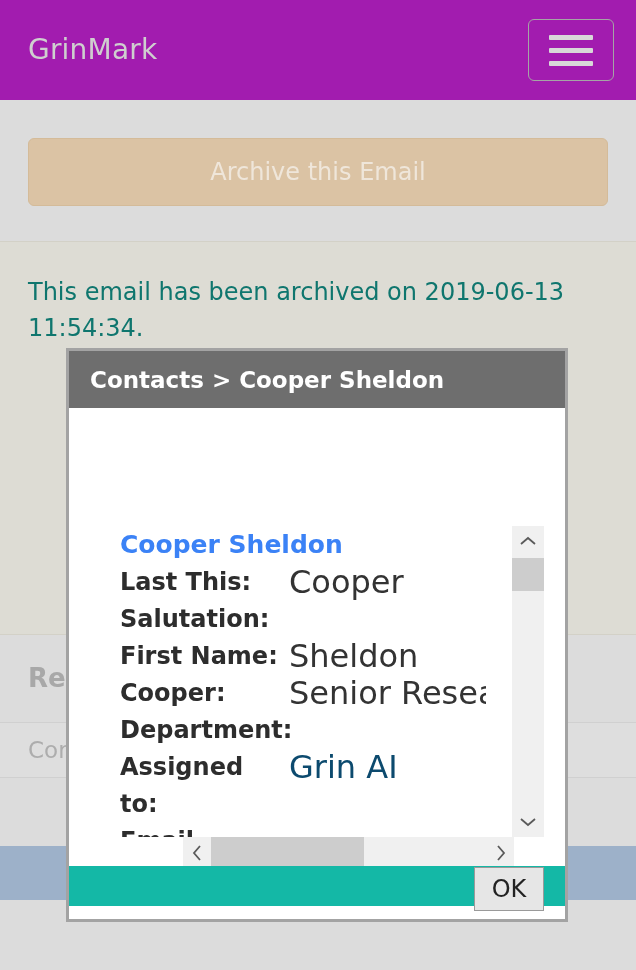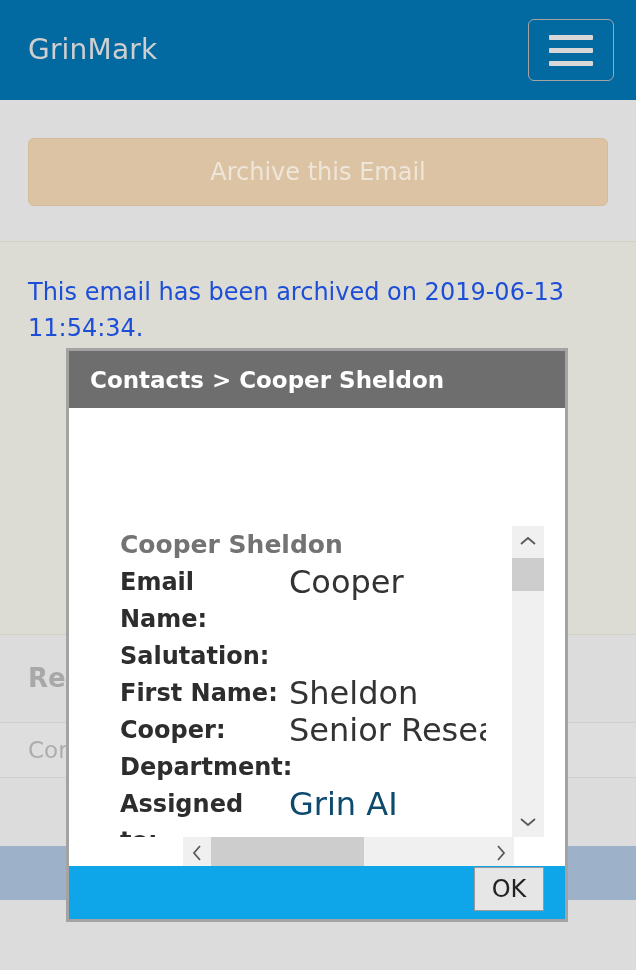--- a/index.html
+++ b/index.html
@@ -22,21 +22,21 @@
     inset: 0;
     background: #dcdcdc;
   }
 
   
   #navbar {
     position: absolute;
     left: 0; top: 0;
     width: 636px;
     height: 100px;
-    background: #0369a1;
+    background: #a21caf;
     box-sizing: border-box;
   }
   #brand {
     position: absolute;
     left: 28px;
     top: 31px;
     font-size: 28px;
     color: #cfcfcf;
     letter-spacing: 0.2px;
     line-height: 38px;
@@ -109,21 +109,21 @@
     height: 100%;
     background: #dddcd4;
   }
   #notice-text {
     position: absolute;
     left: 28px;
     top: 32px;
     width: 560px;
     font-size: 24px;
     line-height: 36px;
-    color: #1d4ed8;
+    color: #0f766e;
   }
   #view-link {
     position: absolute;
     left: 28px;
     top: 390px;
     font-size: 22px;
     color: #a9bdd4;
     white-space: nowrap;
   }
   #reply-heading {
@@ -261,21 +261,21 @@
   }
   #fields {
     position: absolute;
     left: 51px;
     top: 118px;
     width: 430px;
   }
   #contact-name {
     font-size: 25px;
     font-weight: bold;
-    color: #737373;
+    color: #3b82f6;
     line-height: 37px;
     white-space: nowrap;
     margin-bottom: 1px;
   }
   .field-row {
     display: flex;
     align-items: flex-start;
     line-height: 37px;
   }
   .field-label {
@@ -364,22 +364,22 @@
     position: absolute;
     left: 28px;
     top: 0;
     width: 153px;
     height: 31px;
     background: #cdcdcd;
   }
 
   #modal-footer {
     position: relative;
-    height: 53px;
-    background: #0ea5e9;
+    height: 40px;
+    background: #14b8a6;
   }
   #ok-button {
     position: absolute;
     right: 21px;
     top: 1px;
     width: 70px;
     height: 44px;
     background: #e6e6e6;
     border: 1px solid #9a9a9a;
     box-sizing: border-box;
@@ -437,21 +437,21 @@
 
   <div id="modal-title">Contacts &gt; Cooper Sheldon</div>
 
   <div id="modal-body">
 
     <div id="fields-viewport">
       <div id="fields">
         <div id="contact-name">Cooper Sheldon</div>
 
         <div class="field-row">
-          <span class="field-label">Email Name:</span>
+          <span class="field-label">Last This:</span>
           <span class="field-value">Cooper</span>
         </div>
 
         <div class="field-row">
           <span class="field-label">Salutation:</span>
           <span class="field-value"></span>
         </div>
 
         <div class="field-row">
           <span class="field-label">First Name:</span>

